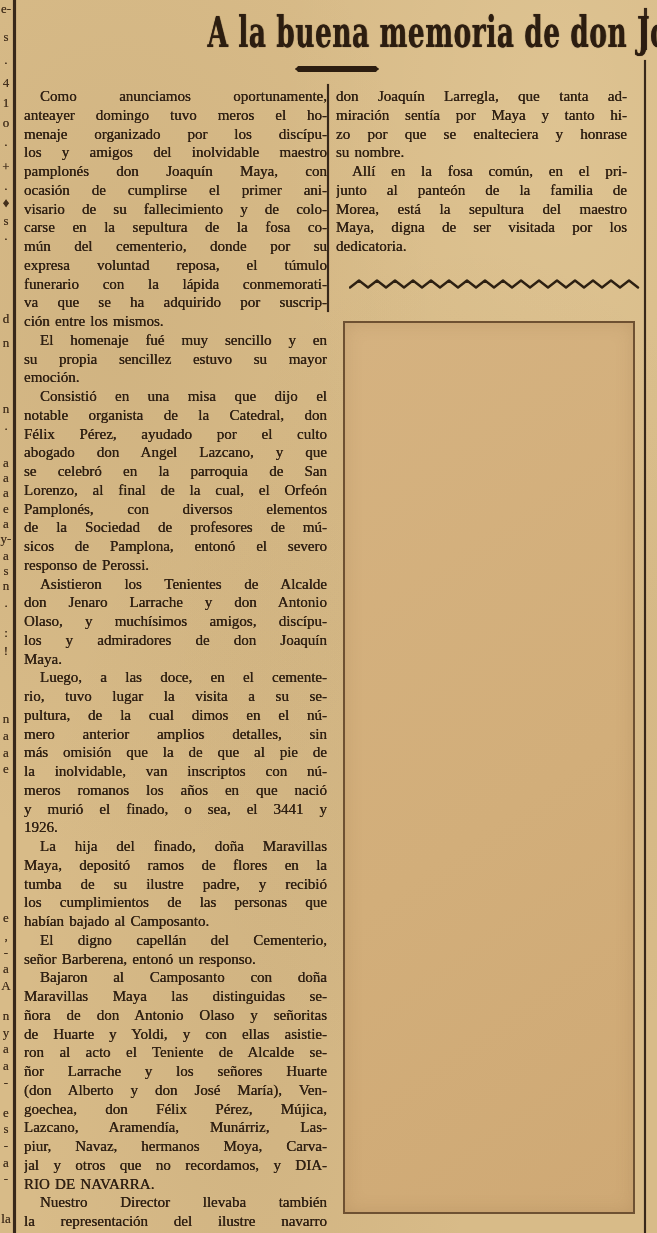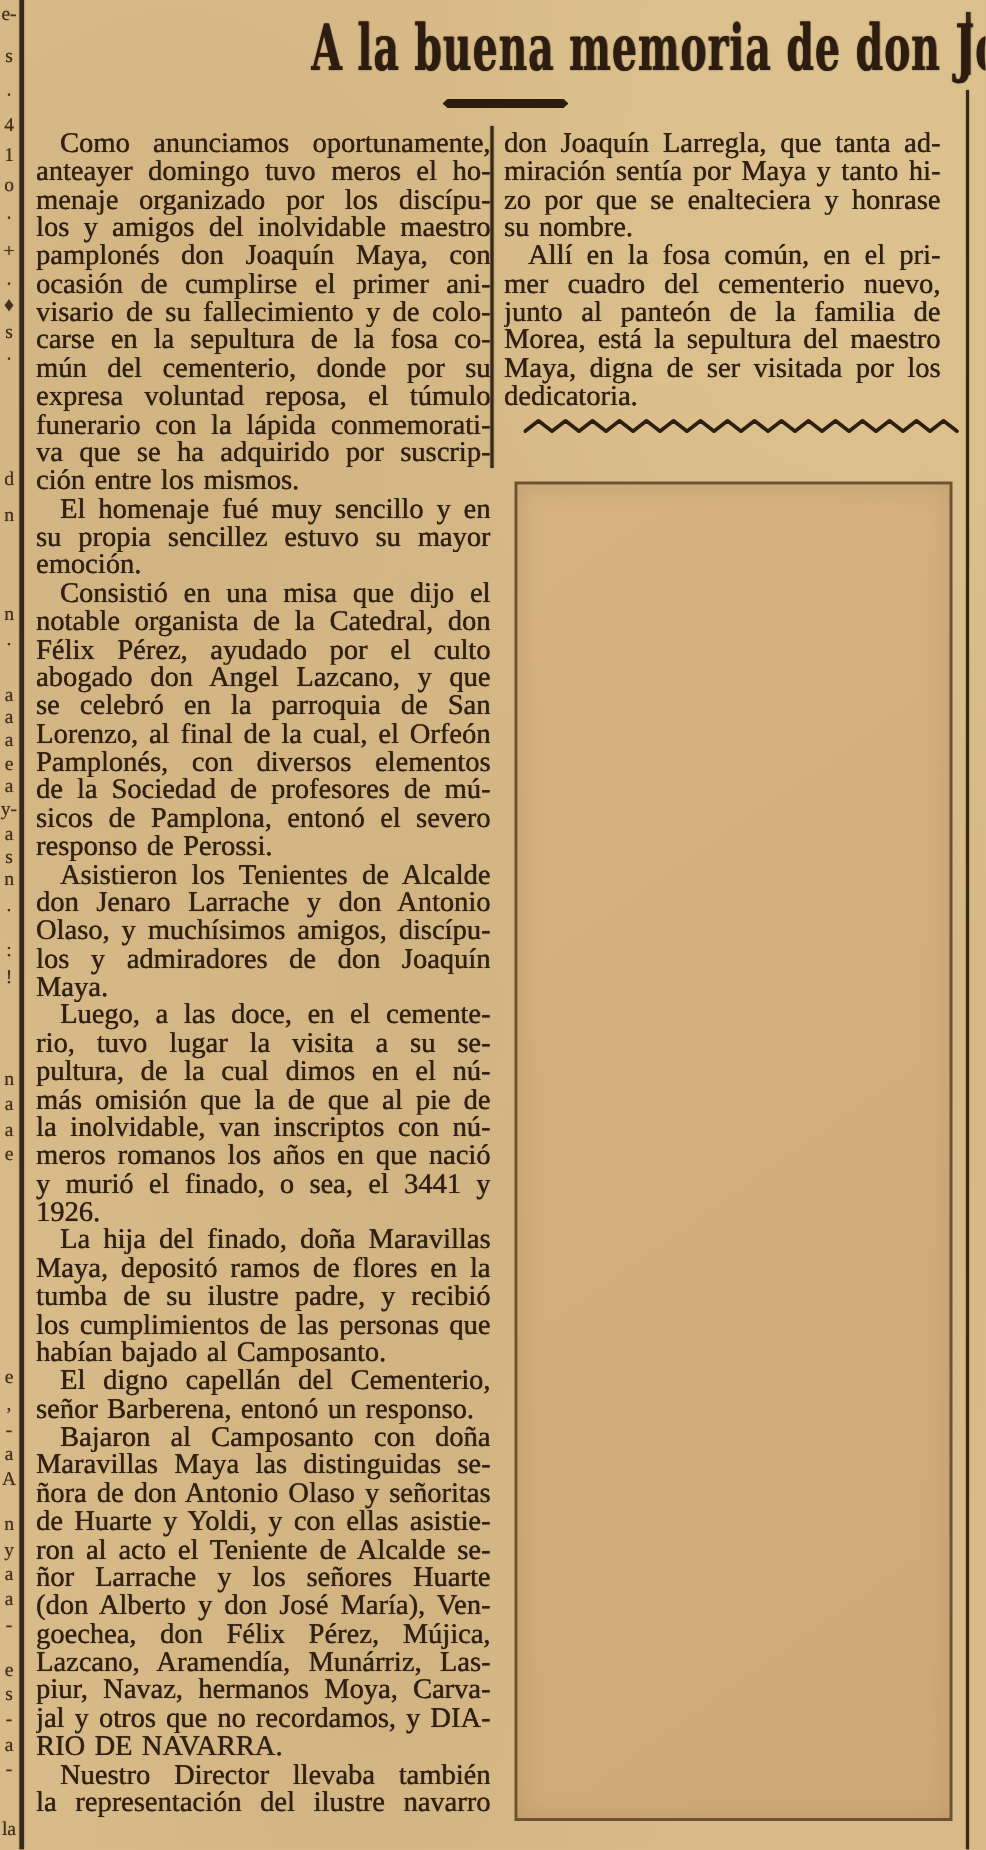--- a/index.html
+++ b/index.html
@@ -19,21 +19,21 @@
   
   .masthead{position:absolute;left:28px;top:8px;width:600px;text-align:center;white-space:nowrap;}
   .masthead .inner{
     display:inline-block;font-family:"DejaVu Serif",serif;font-weight:bold;font-size:41px;
     transform:scale(.64,1.04);transform-origin:50% 40%;letter-spacing:1px;
     color:#2c1d10;text-shadow:0 0 1px rgba(44,29,16,.9), 1px 0 0 rgba(44,29,16,.5);
   }
   .title-dash{position:absolute;left:295px;top:66px;width:84px;height:6px;background:#2c1d10;
     clip-path:polygon(0 50%,4% 0,96% 0,100% 50%,96% 100%,4% 100%);box-shadow:0 0 1px rgba(44,29,16,.7);}
   
-  .col{position:absolute;top:87px;font-size:19px;}
+  .col{position:absolute;top:87px;font-size:15px;}
   .col .line{height:18.75px;line-height:18.75px;text-align:justify;text-align-last:justify;
     overflow:hidden;word-spacing:1.5px;}
   .col .line.pend{text-align-last:left;}
   .col .line.ind{text-indent:16px;}
   .col-left{left:24px;width:303px;}
   .col-right{left:336px;width:291px;}
   
   .frag{position:absolute;left:0;width:12px;text-align:center;font-size:13px;line-height:13px;
     color:#43301d;text-shadow:0 0 .5px rgba(67,48,29,.8);}
   
@@ -144,20 +144,21 @@
       <div class="line ind">Asistieron los Tenientes de Alcalde</div>
       <div class="line">don Jenaro Larrache y don Antonio</div>
       <div class="line">Olaso, y muchísimos amigos, discípu-</div>
       <div class="line">los y admiradores de don Joaquín</div>
       <div class="line pend">Maya.</div>
     </div>
     <div>
       <div class="line ind">Luego, a las doce, en el cemente-</div>
       <div class="line">rio, tuvo lugar la visita a su se-</div>
       <div class="line">pultura, de la cual dimos en el nú-</div>
+      <div class="line">mero anterior amplios detalles, sin</div>
       <div class="line">más omisión que la de que al pie de</div>
       <div class="line">la inolvidable, van inscriptos con nú-</div>
       <div class="line">meros romanos los años en que nació</div>
       <div class="line">y murió el finado, o sea, el 3441 y</div>
       <div class="line pend">1926.</div>
     </div>
     <div>
       <div class="line ind">La hija del finado, doña Maravillas</div>
       <div class="line">Maya, depositó ramos de flores en la</div>
       <div class="line">tumba de su ilustre padre, y recibió</div>
@@ -189,21 +190,20 @@
   </div>
 <div class="col col-right ink" id="col-right">
     <div>
       <div class="line">don Joaquín Larregla, que tanta ad-</div>
       <div class="line">miración sentía por Maya y tanto hi-</div>
       <div class="line">zo por que se enalteciera y honrase</div>
       <div class="line pend">su nombre.</div>
     </div>
     <div>
       <div class="line ind">Allí en la fosa común, en el pri-</div>
-      <div class="line">mer cuadro del cementerio nuevo,</div>
       <div class="line">junto al panteón de la familia de</div>
       <div class="line">Morea, está la sepultura del maestro</div>
       <div class="line">Maya, digna de ser visitada por los</div>
       <div class="line pend">dedicatoria.</div>
     </div>
   </div>
 
 <svg class="wavy" width="291" height="14">
   <polyline id="zig" points="1,10.5 10,3.5 19,10.5 28,3.5 37,10.5 46,3.5 55,10.5 64,3.5 73,10.5 82,3.5 91,10.5 100,3.5 109,10.5 118,3.5 127,10.5 136,3.5 145,10.5 154,3.5 163,10.5 172,3.5 181,10.5 190,3.5 199,10.5 208,3.5 217,10.5 226,3.5 235,10.5 244,3.5 253,10.5 262,3.5 271,10.5 280,3.5 289,10.5" fill="none" stroke="#2d2012" stroke-width="2.4" stroke-linejoin="round" stroke-linecap="round"></polyline>
 </svg>

